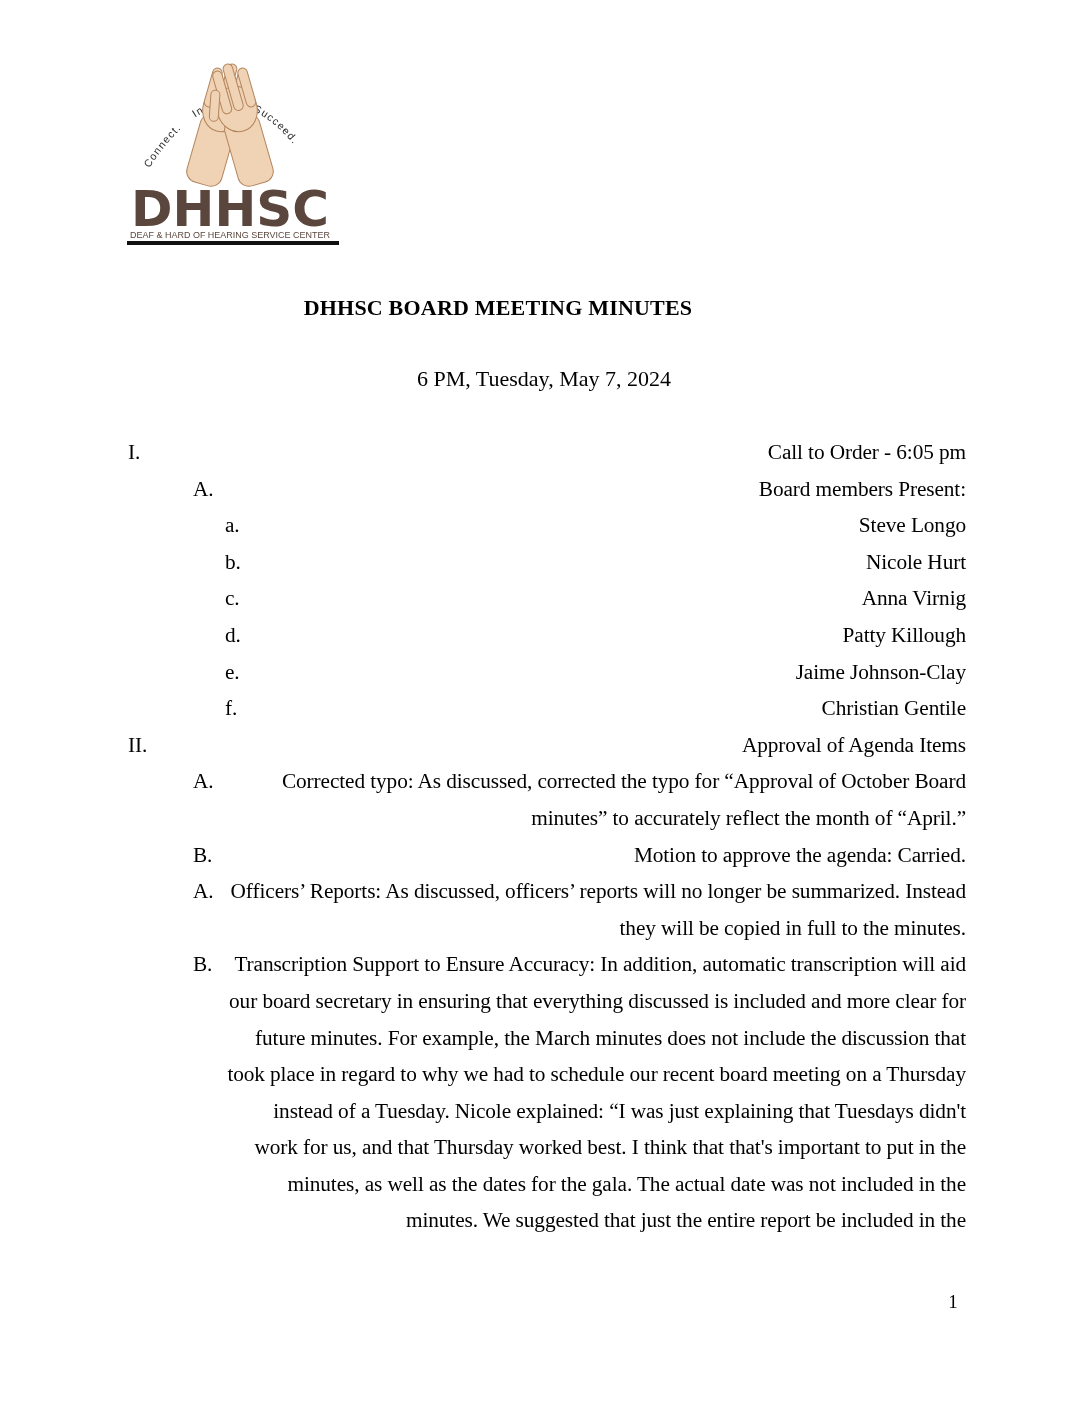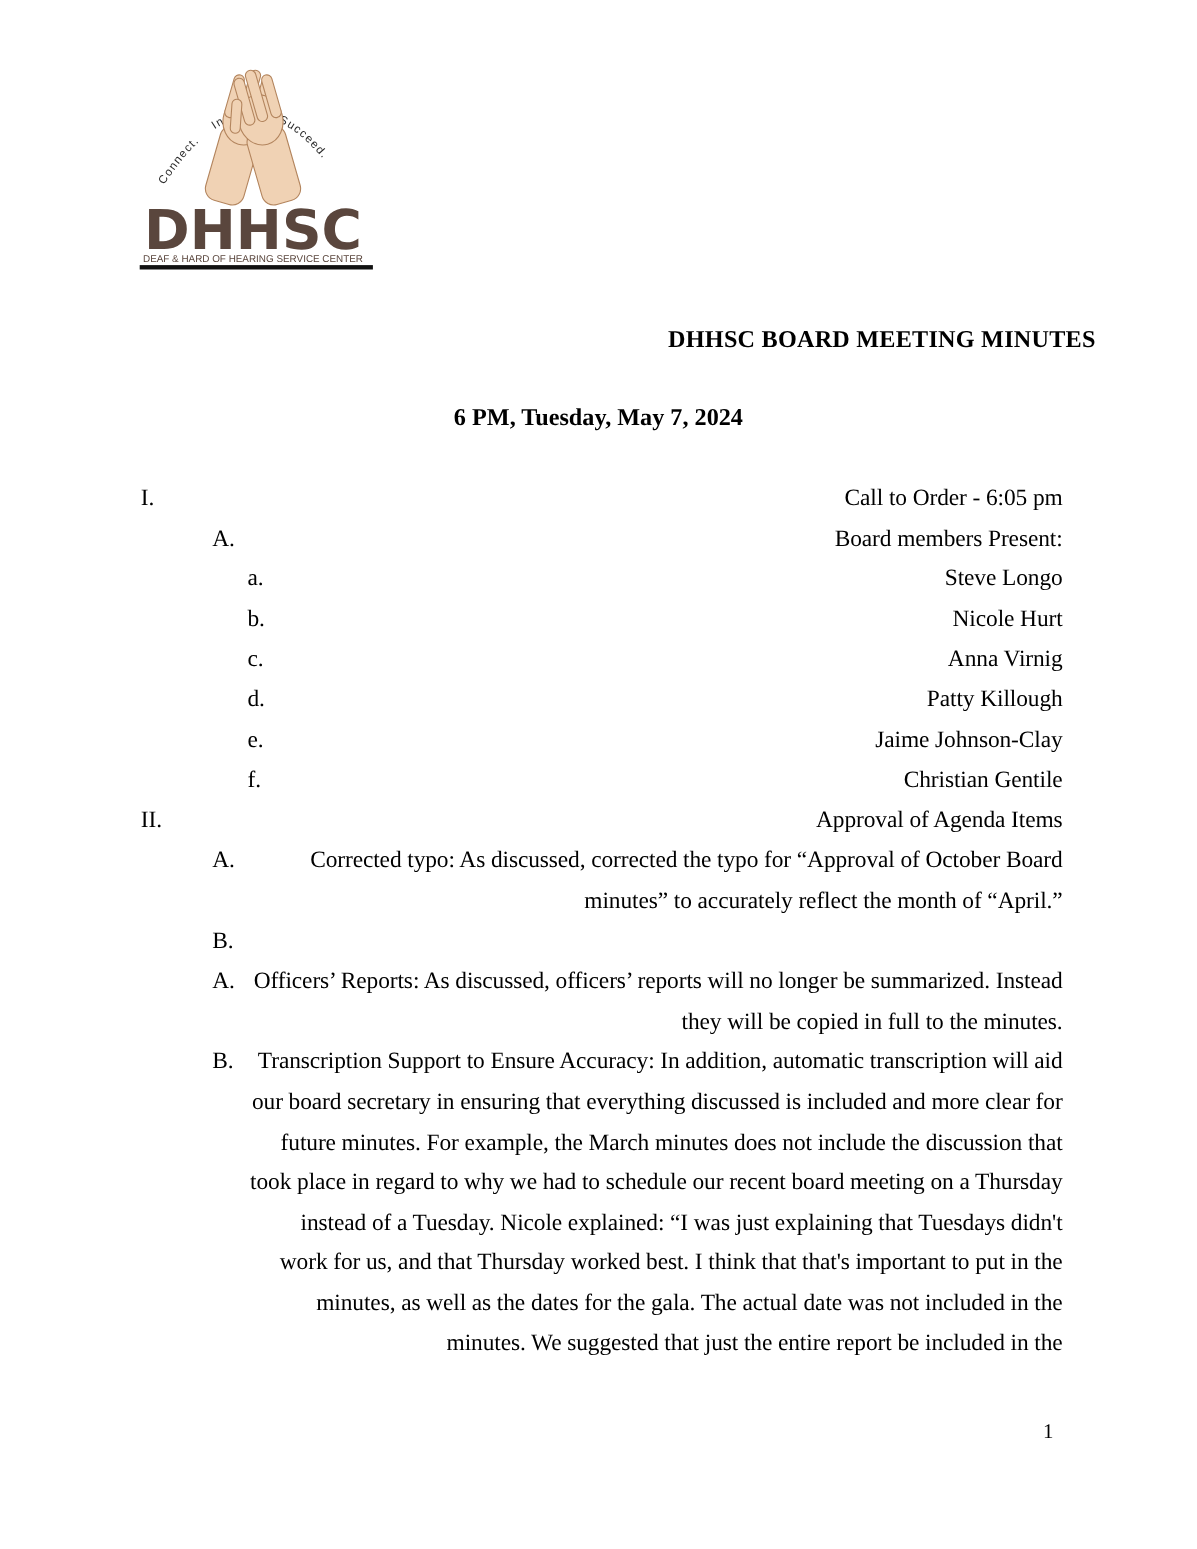--- a/index.html
+++ b/index.html
@@ -21,28 +21,28 @@
     width: 216px; height: 192px;
   }
   .logo-underline {
     position: absolute; left: 127px; top: 241px;
     width: 212px; height: 4px;
     background: #111111;
   }
   
   .doc-title {
     position: absolute; left: 0; top: 295px; width: 996px;
-    text-align: right;
+    text-align: center;
     font-size: 22px; font-weight: bold;
     letter-spacing: 0.2px;
   }
   .doc-datetime {
     position: absolute; left: 0; top: 366px; width: 1088px;
     text-align: center;
-    font-size: 22px; font-weight: bold;
+    font-size: 22px; font-weight: normal;
   }
   
   .outline {
     position: absolute; left: 128px; top: 434px;
     width: 838px;
     font-size: 21.3px;
     line-height: 36.6px;
     letter-spacing: -0.1px;
   }
   .row { display: flex; align-items: baseline; }
@@ -144,20 +144,21 @@
     <div class="row l1">
       <span class="lbl">II.</span>
       <span class="txt">Approval of Agenda Items</span>
     </div>
     <div class="row l2">
       <span class="lbl">A.</span>
       <span class="txt">Corrected typo: As discussed, corrected the typo for “Approval of October Board minutes” to accurately reflect the month of “April.”</span>
     </div>
     <div class="row l2">
       <span class="lbl">B.</span>
+      <span class="txt">Motion to approve the agenda: Carried.</span>
     </div>
 
     <div class="row l2">
       <span class="lbl">A.</span>
       <span class="txt">Officers’ Reports: As discussed, officers’ reports will no longer be summarized. Instead they will be copied in full to the minutes.</span>
     </div>
     <div class="row l2">
       <span class="lbl">B.</span>
       <span class="txt">Transcription Support to Ensure Accuracy: In addition, automatic transcription will aid our board secretary in ensuring that everything discussed is included and more clear for future minutes. For example, the March minutes does not include the discussion that took place in regard to why we had to schedule our recent board meeting on a Thursday instead of a Tuesday. Nicole explained: “I was just explaining that Tuesdays didn't work for us, and that Thursday worked best. I think that that's important to put in the minutes, as well as the dates for the gala. The actual date was not included in the minutes. We suggested that just the entire report be included in the</span>
     </div>

